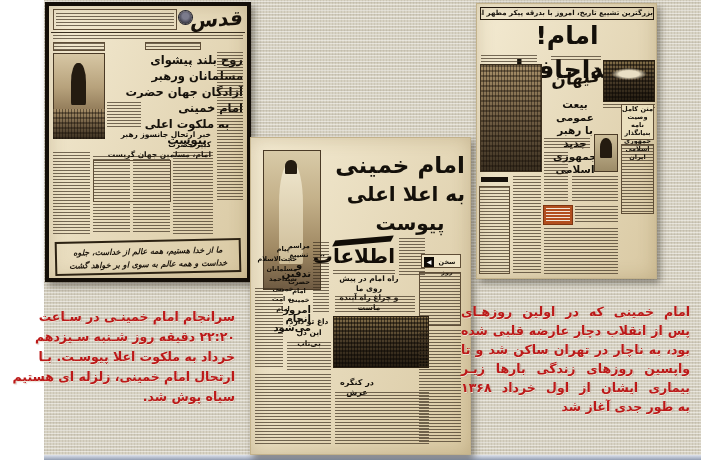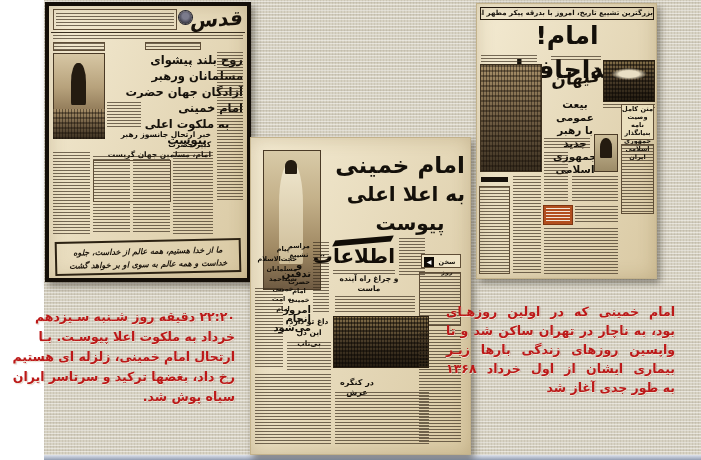--- a/index.html
+++ b/index.html
@@ -150,20 +150,21 @@
       <div class="hl" style="font-size:6.5px;line-height:9px">مراسم تشییع</div>
       <div class="hl" style="font-size:10px;line-height:9px">و تدفین</div>
       <div class="hl" style="font-size:6.5px;line-height:9px">حضرت</div>
       <div class="hl" style="font-size:6.5px;line-height:9px">امام خمینی</div>
       <div class="hl" style="font-size:10px;line-height:9px">امروز انجام</div>
       <div class="hl" style="font-size:10px;line-height:9px">می‌شود</div>
     </div>
     <div class="w pt" style="left:62px;top:104px;width:16px;height:70px"></div>
 
     <div class="w rtl ctr" style="left:84px;top:136px;width:68px">
+      <div class="hl" style="font-size:7.5px;line-height:9.5px">راه امام در پیش روی ما</div>
       <div class="hl" style="font-size:7.5px;line-height:9.5px">و چراغ راه آینده ماست</div>
     </div>
     <div class="w pt" style="left:84px;top:158px;width:80px;height:18px"></div>
 
     <div class="w rtl ctr hl" style="left:36px;top:178px;width:44px;font-size:7.5px;line-height:11px">داغ تو دارد این دل بی‌تاب</div>
     <div class="w pt" style="left:36px;top:204px;width:44px;height:28px"></div>
 
     <div class="w crowd-dark" style="left:82px;top:178px;width:96px;height:52px"></div>
     <div class="w pt" style="left:168px;top:192px;width:42px;height:112px"></div>
 
@@ -217,28 +218,29 @@
 
     <div class="w orange" style="left:67px;top:202px;width:28px;height:18px">
       <div class="w ptl" style="left:2px;top:2px;width:24px;height:14px"></div>
     </div>
 
     <div class="w pt" style="left:67px;top:224px;width:74px;height:46px"></div>
     <div class="w pt" style="left:98px;top:202px;width:43px;height:18px"></div>
   </div>
 
   <div class="w cap" style="left:48px;top:307px;width:187px">
+    <div class="ln">سرانجام امام خمینـی در سـاعت</div>
     <div class="ln">۲۲:۲۰ دقیقه روز شـنبه سـیزدهم</div>
     <div class="ln">خرداد به ملکوت اعلا پیوسـت. بـا</div>
     <div class="ln">ارتحال امام خمینی، زلزله ای هستیم</div>
-    <div class="ln">رخ داد، بغضها ترکید و سرتاسر ایران</div>
     <div class="ln last">سیاه پوش شد.</div>
   </div>
 
-  <div class="w cap capR" style="left:446px;top:302px;width:229px">
+  <div class="w cap capR" style="left:461px;top:302px;width:229px">
     <div class="ln">امام خمینی که در اولین روزهـای</div>
+    <div class="ln">پس از انقلاب دچار عارضه قلبی شده</div>
     <div class="ln">بود، به ناچار در تهران ساکن شد و تا</div>
     <div class="ln">واپسین روزهای زندگی بارها زیـر</div>
     <div class="ln">بیماری ایشان از اول خرداد ۱۳۶۸</div>
     <div class="ln last">به طور جدی آغاز شد</div>
   </div>
 
 </div>
 
 </body></html>

